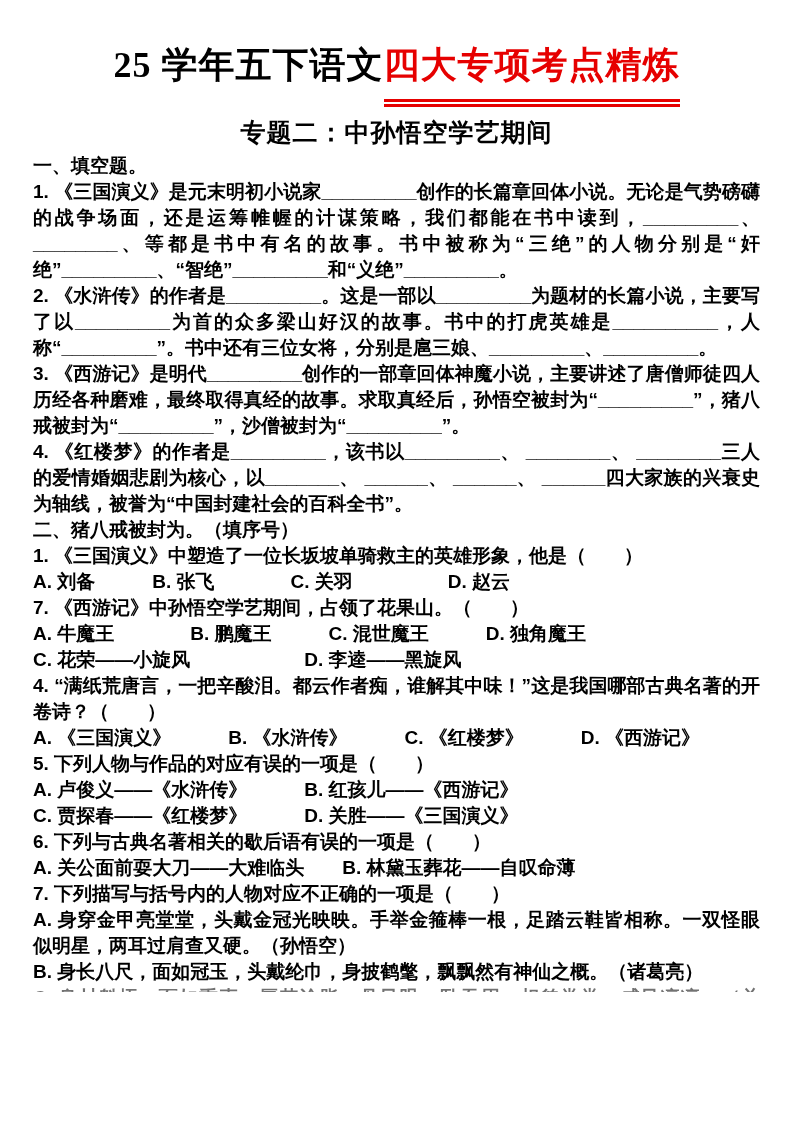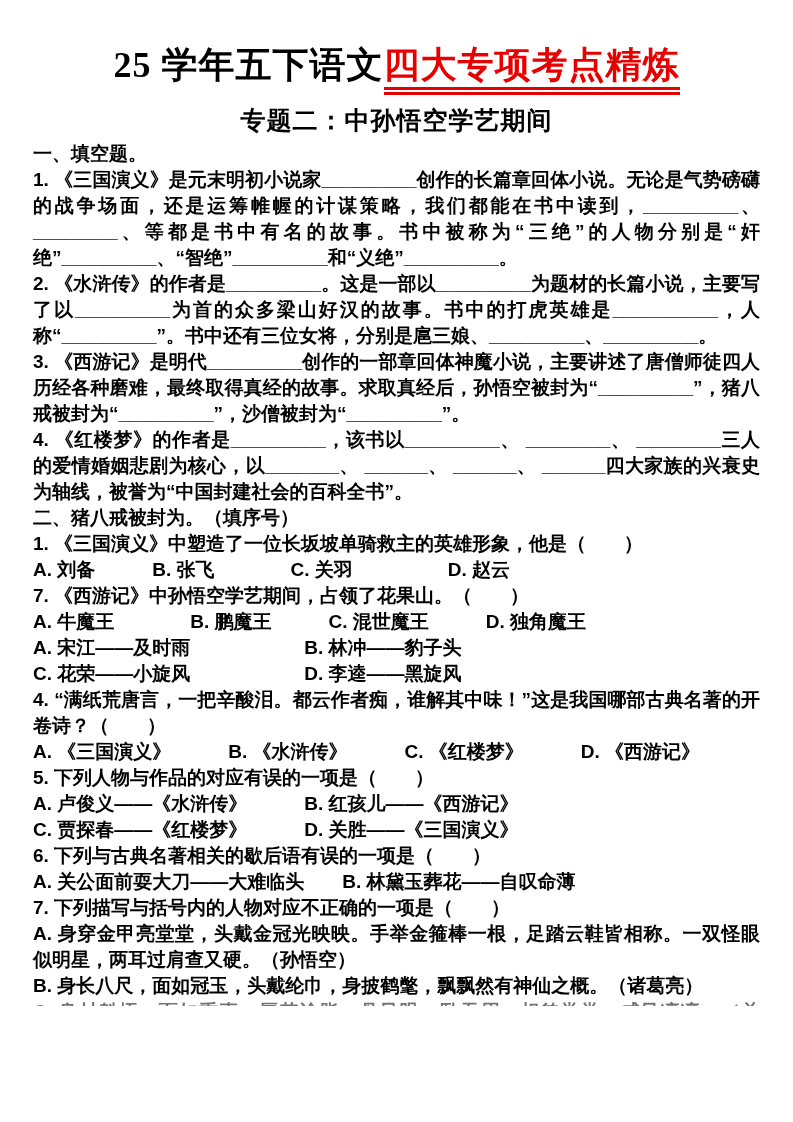--- a/index.html
+++ b/index.html
@@ -19,21 +19,21 @@
     font-family:"Liberation Serif",serif;
     font-weight:700;
     font-size:36px;
     line-height:1.2;
     white-space:nowrap;
     letter-spacing:1px;
   }
   .title .title-red{
     color:var(--accent,#e60000);
     display:inline-block;
-    padding-bottom:0px;
+    padding-bottom:12px;
     border-bottom:8px double var(--accent,#e60000);
   }
   .subtitle{
     text-align:center;
     font-size:25px;
     font-weight:700;
     margin-top:9px;
     letter-spacing:1px;
   }
   .body-text{
@@ -70,21 +70,20 @@
     <p>1. 《三国演义》是元末明初小说家_________创作的长篇章回体小说。无论是气势磅礴的战争场面，还是运筹帷幄的计谋策略，我们都能在书中读到，_________、________、等都是书中有名的故事。书中被称为“三绝”的人物分别是“奸绝”_________、“智绝”_________和“义绝”_________。</p>
     <p>2. 《水浒传》的作者是_________。这是一部以_________为题材的长篇小说，主要写了以_________为首的众多梁山好汉的故事。书中的打虎英雄是__________，人称“_________”。书中还有三位女将，分别是扈三娘、_________、_________。</p>
     <p>3. 《西游记》是明代_________创作的一部章回体神魔小说，主要讲述了唐僧师徒四人历经各种磨难，最终取得真经的故事。求取真经后，孙悟空被封为“_________”，猪八戒被封为“_________”，沙僧被封为“_________”。</p>
     <p>4. 《红楼梦》的作者是_________，该书以_________、 ________、 ________三人的爱情婚姻悲剧为核心，以_______、 ______、 ______、 ______四大家族的兴衰史为轴线，被誉为“中国封建社会的百科全书”。</p>
 
     <p class="sec-heading">二、猪八戒被封为。（填序号）</p>
     <p>1. 《三国演义》中塑造了一位长坂坡单骑救主的英雄形象，他是（　　）</p>
     <p>A. 刘备　　　B. 张飞　　　　C. 关羽　　　　　D. 赵云</p>
     <p>7. 《西游记》中孙悟空学艺期间，占领了花果山。（　　）</p>
     <p>A. 牛魔王　　　　B. 鹏魔王　　　C. 混世魔王　　　D. 独角魔王</p>
-    <p>A. 宋江——及时雨　　　　　　B. 林冲——豹子头</p>
     <p>C. 花荣——小旋风　　　　　　D. 李逵——黑旋风</p>
     <p>4. “满纸荒唐言，一把辛酸泪。都云作者痴，谁解其中味！”这是我国哪部古典名著的开卷诗？（　　）</p>
     <p>A. 《三国演义》　　　B. 《水浒传》　　　C. 《红楼梦》　　　D. 《西游记》</p>
     <p>5. 下列人物与作品的对应有误的一项是（　　）</p>
     <p>A. 卢俊义——《水浒传》　　　B. 红孩儿——《西游记》</p>
     <p>C. 贾探春——《红楼梦》　　　D. 关胜——《三国演义》</p>
     <p>6. 下列与古典名著相关的歇后语有误的一项是（　　）</p>
     <p>A. 关公面前耍大刀——大难临头　　B. 林黛玉葬花——自叹命薄</p>
     <p>7. 下列描写与括号内的人物对应不正确的一项是（　　）</p>
     <p>A. 身穿金甲亮堂堂，头戴金冠光映映。手举金箍棒一根，足踏云鞋皆相称。一双怪眼似明星，两耳过肩查又硬。（孙悟空）</p>

